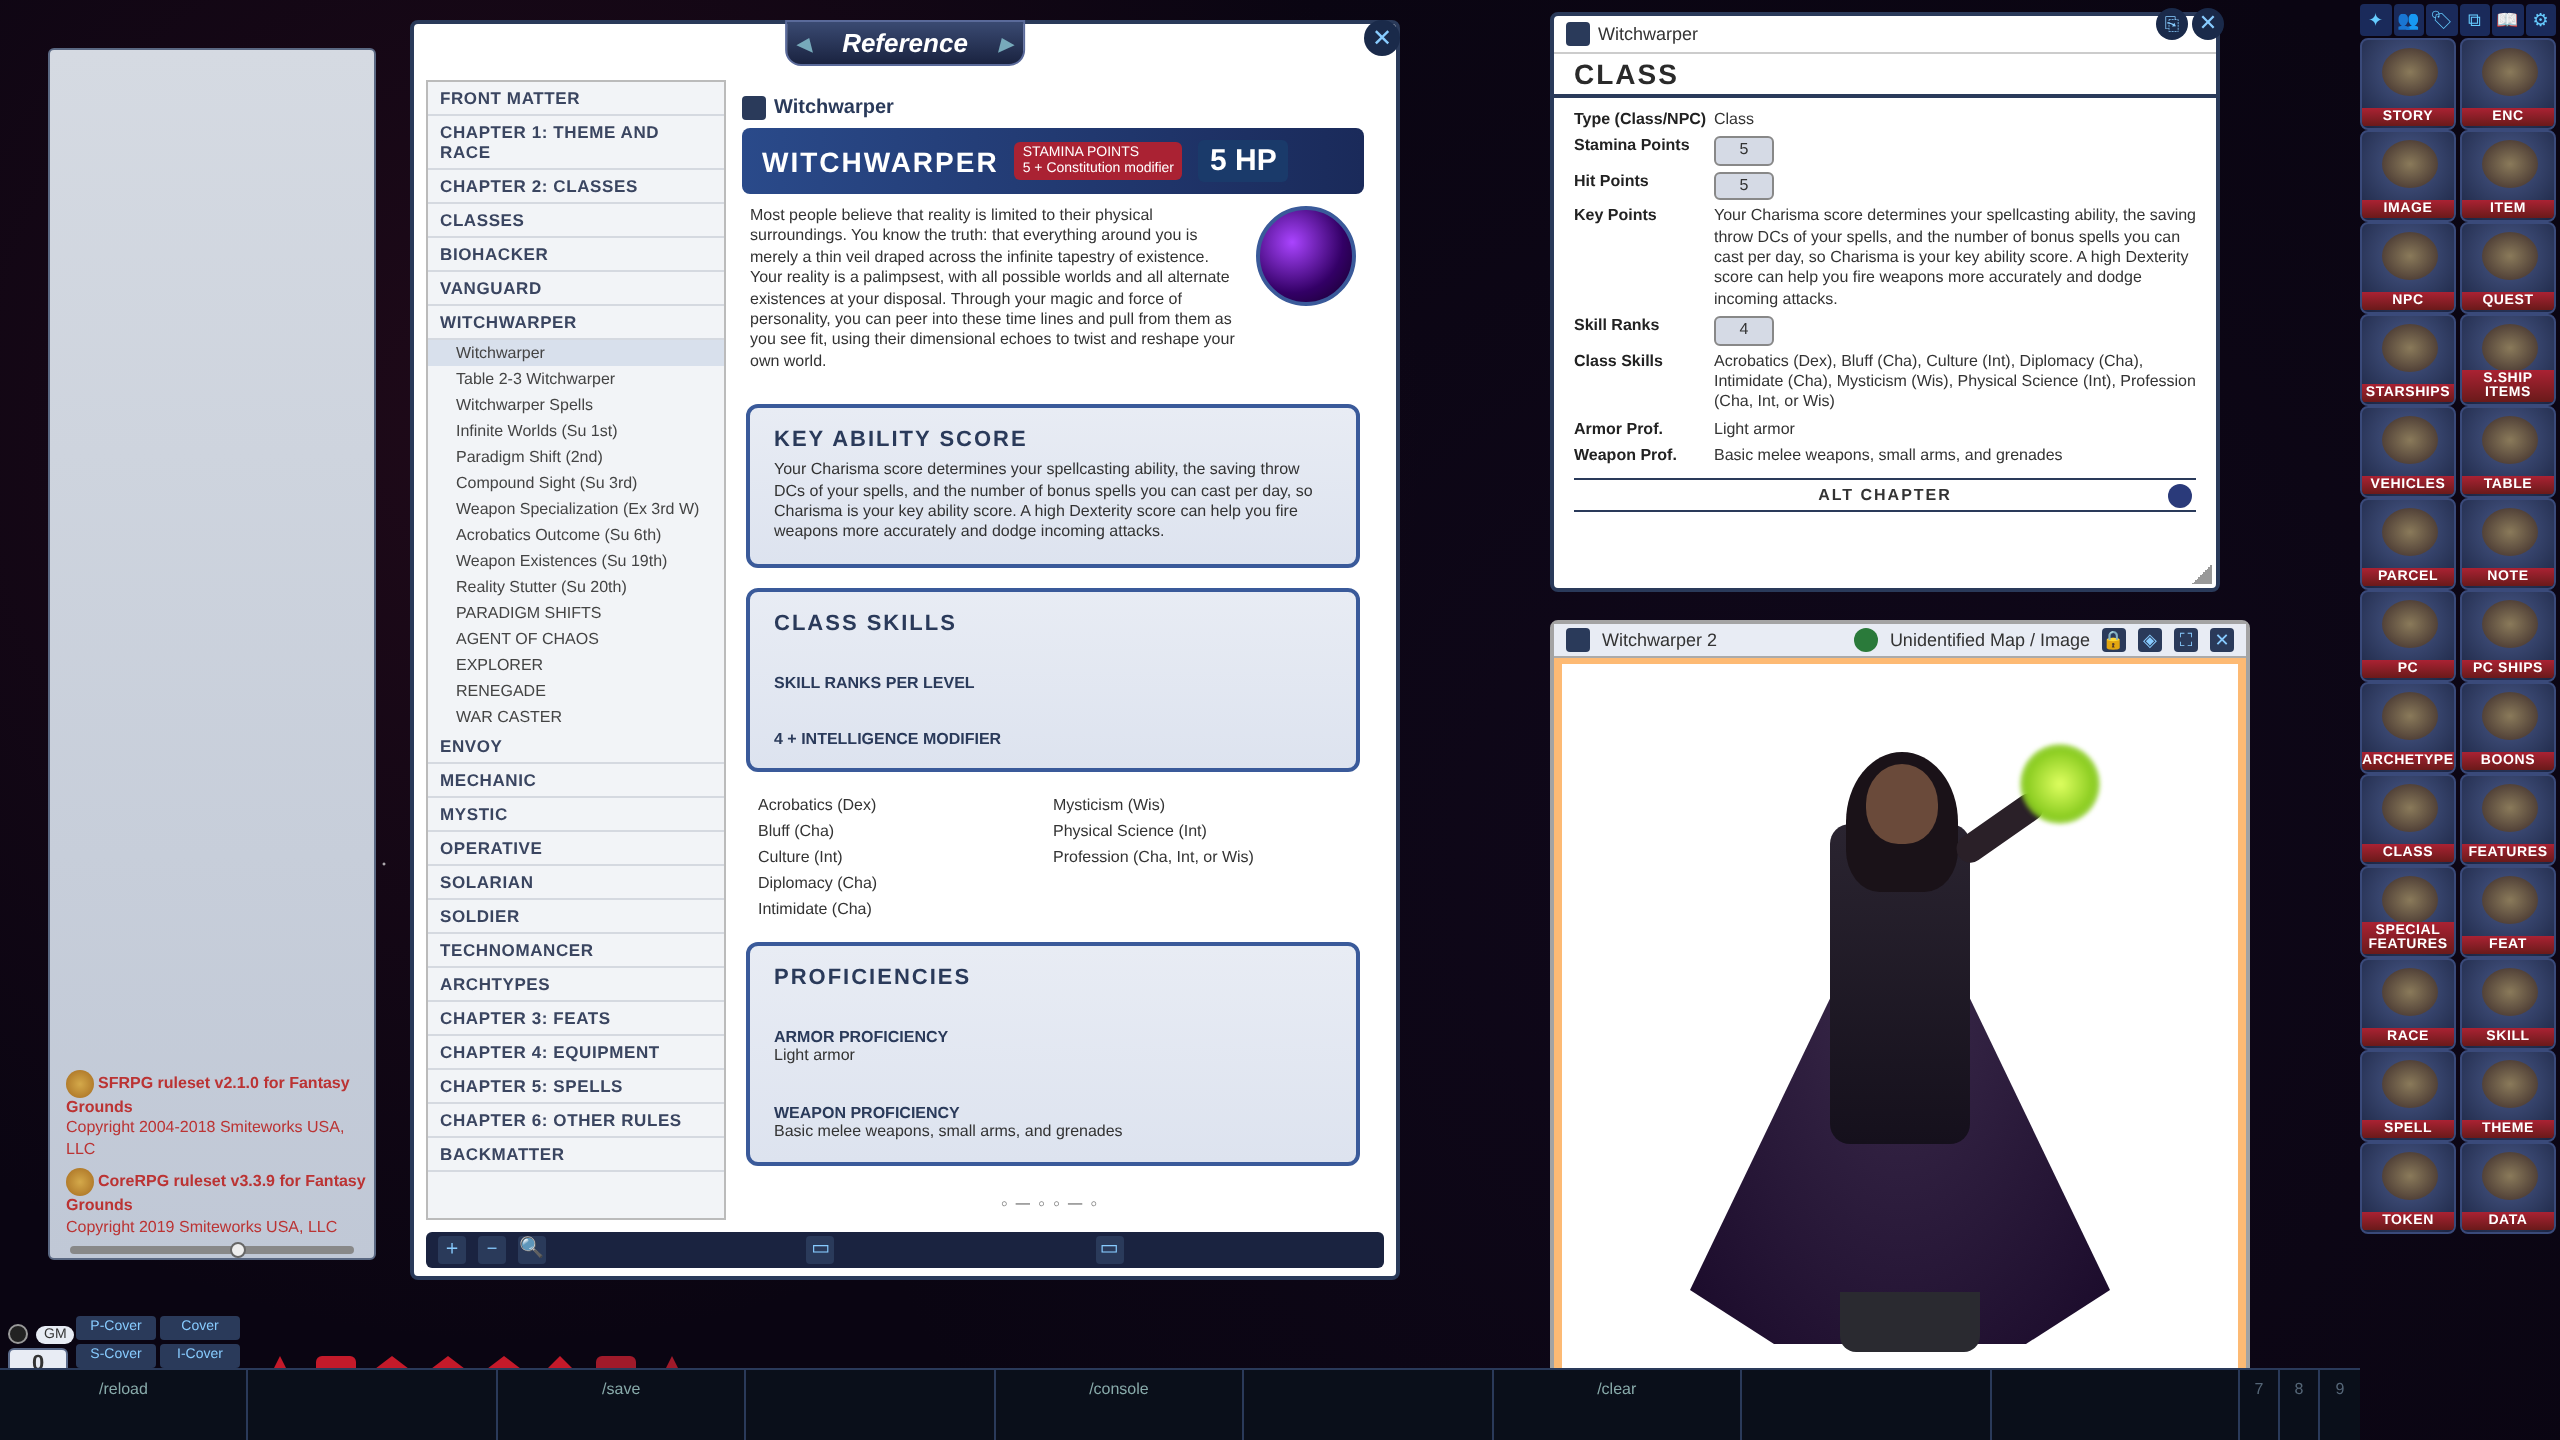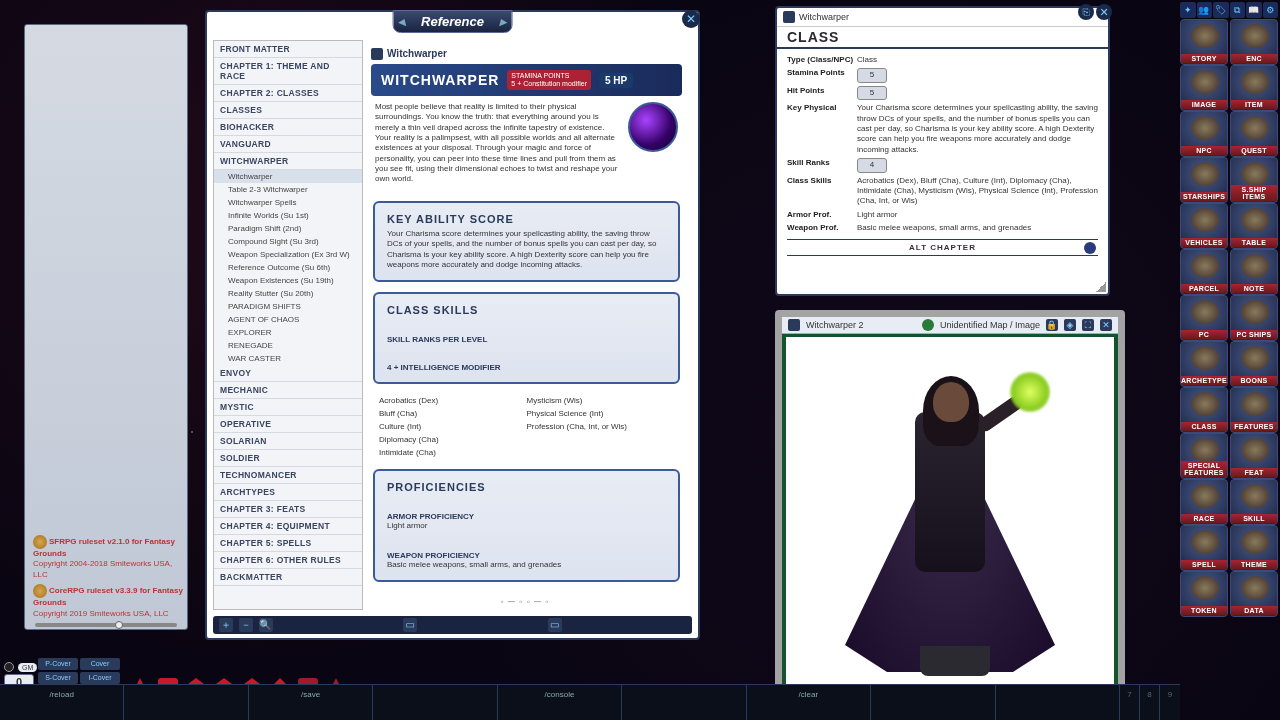--- a/index.html
+++ b/index.html
@@ -60,21 +60,21 @@
 }
 .nav-item { padding: 3px 6px; border-bottom: 1px solid #d5d9e0; color: #3a4560; cursor: pointer; text-transform: uppercase; letter-spacing: 0.3px; font-weight: bold;}
 .nav-sub { padding: 2px 6px 2px 14px; color: #444; font-size: 8px; cursor: pointer; text-transform: none; font-weight: normal;}
 .nav-sub.sel { background: #d8e0ec; }
 .ref-content { flex: 1; overflow-y: auto; padding: 4px 10px 10px 2px; }
 .ref-content-title { font-size:10px; color:#2a3a5a; font-weight:bold; padding:4px 0; }
 .class-icon{display:inline-block;width:12px;height:12px;background:#2a3a5a;border-radius:2px;vertical-align:middle;margin-right:4px;}
 .class-banner { background: linear-gradient(90deg,#2a4a8a,#1a2a5a); color:#fff; padding:6px 10px; border-radius:4px; display:flex; align-items:center; gap:8px;}
 .class-banner .name{font-size:14px;font-weight:bold;letter-spacing:1px;}
 .stat-pill { background:#a23; font-size:7px; padding:2px 4px; border-radius:3px; line-height:1.1; }
-.hp-pill { background:#1a3a6a; font-size:10px; font-weight:bold; padding:2px 6px; border-radius:3px;}
+.hp-pill { background:#1a3a6a; font-size:15px; font-weight:bold; padding:2px 6px; border-radius:3px;}
 .intro { font-size:8px; color:#333; line-height:1.3; padding:6px 4px; display:flex; gap:8px; }
 .intro .orb{ width:50px;height:50px; border-radius:50%; background:radial-gradient(circle at 35% 35%, #a4f, #306 60%, #102); flex-shrink:0; border:2px solid #3a5a9a;}
 .section-box { border: 2px solid #3a5a9a; border-radius: 6px; padding: 10px 12px; margin: 10px 2px; background: linear-gradient(#e8ecf4,#dde3ef);}
 .section-box h3 { font-size: 11px; letter-spacing: 1px; color:#2a3a5a; margin-bottom:4px;}
 .section-box .sub { font-size:8px; font-weight:bold; color:#2a3a5a; margin-top:19px;}
 .section-box p{font-size:8px;color:#333;line-height:1.3;}
 .skill-cols{display:flex; font-size:8px; color:#333; padding:0 8px;}
 .skill-cols>div{flex:1;}
 .skill-cols div div{padding:2px 0;}
 .ref-footer{position:absolute;bottom:4px;left:6px;right:6px;height:18px;background:#1a2340;border-radius:3px;display:flex;align-items:center;padding:0 6px;gap:6px;}
@@ -95,21 +95,21 @@
 .cw-body{padding:6px 10px;font-size:8px;}
 .cw-row{display:flex;margin-bottom:3px;}
 .cw-row .lbl{width:70px;font-weight:bold;color:#222;}
 .cw-row .val{flex:1;color:#333;line-height:1.3;}
 .chip{display:inline-block;min-width:30px;padding:1px 8px;background:#d5dae5;border:1px solid #888;border-radius:3px;text-align:center;font-size:8px;}
 .alt-feat{border-top:1px solid #2a3a5a;border-bottom:1px solid #2a3a5a;text-align:center;padding:3px;font-size:8px;font-weight:bold;letter-spacing:1px;margin-top:6px;position:relative;}
 .alt-feat .edit{position:absolute;right:2px;top:2px;width:12px;height:12px;background:#2a3a7a;border-radius:50%;}
 .resize{position:absolute;bottom:2px;right:2px;width:10px;height:10px;background:linear-gradient(135deg,transparent 50%,#999 50%);cursor:nwse-resize;}
 
 
-.img-window{position:absolute;left:775px;top:310px;width:350px;height:398px;background:#14532d;border:7px solid #a3a3a3;border-radius:4px;}
+.img-window{position:absolute;left:775px;top:310px;width:350px;height:398px;background:#fdba74;border:2px solid #a3a3a3;border-radius:4px;}
 .img-header{display:flex;align-items:center;padding:2px 6px;gap:6px;font-size:9px;background:#e8ecf4;border-bottom:1px solid #aaa;}
 .img-header .ttl{flex:1;}
 .img-header .badge{width:12px;height:12px;background:#2a7a3a;border-radius:50%;}
 .img-header .tool{width:12px;height:12px;background:#2a3a5a;color:#8cf;font-size:9px;text-align:center;line-height:12px;border-radius:2px;cursor:pointer;}
 .img-canvas{position:absolute;top:20px;left:4px;right:4px;bottom:4px;background:#fff;display:flex;align-items:center;justify-content:center;}
 
 .char{position:relative;width:230px;height:330px;}
 .char .cloak{position:absolute;bottom:10px;left:10px;width:210px;height:180px;background:radial-gradient(ellipse at 50% 0%,#3a2a4a,#1a0a2a);clip-path:polygon(35% 0%,65% 0%,100% 85%,80% 100%,20% 100%,0% 85%);}
 .char .body{position:absolute;top:60px;left:80px;width:70px;height:160px;background:linear-gradient(#2a2430,#15101c);border-radius:10px;}
 .char .head{position:absolute;top:30px;left:98px;width:36px;height:40px;background:#6a4a3a;border-radius:50% 50% 45% 45%;}
@@ -172,21 +172,21 @@
       <div class="nav-item">BIOHACKER</div>
       <div class="nav-item">VANGUARD</div>
       <div class="nav-item">WITCHWARPER</div>
       <div class="nav-sub sel">Witchwarper</div>
       <div class="nav-sub">Table 2-3 Witchwarper</div>
       <div class="nav-sub">Witchwarper Spells</div>
       <div class="nav-sub">Infinite Worlds (Su 1st)</div>
       <div class="nav-sub">Paradigm Shift (2nd)</div>
       <div class="nav-sub">Compound Sight (Su 3rd)</div>
       <div class="nav-sub">Weapon Specialization (Ex 3rd W)</div>
-      <div class="nav-sub">Reference Outcome (Su 6th)</div>
+      <div class="nav-sub">Acrobatics Outcome (Su 6th)</div>
       <div class="nav-sub">Weapon Existences (Su 19th)</div>
       <div class="nav-sub">Reality Stutter (Su 20th)</div>
       <div class="nav-sub">PARADIGM SHIFTS</div>
       <div class="nav-sub">AGENT OF CHAOS</div>
       <div class="nav-sub">EXPLORER</div>
       <div class="nav-sub">RENEGADE</div>
       <div class="nav-sub">WAR CASTER</div>
       <div class="nav-item">ENVOY</div>
       <div class="nav-item">MECHANIC</div>
       <div class="nav-item">MYSTIC</div>
@@ -275,21 +275,21 @@
       </div>
     <div class="cw-row">
         <div class="lbl">Stamina Points</div>
         <div class="val"><span class="chip">5</span></div>
       </div>
     <div class="cw-row">
         <div class="lbl">Hit Points</div>
         <div class="val"><span class="chip">5</span></div>
       </div>
     <div class="cw-row">
-        <div class="lbl">Key Physical</div>
+        <div class="lbl">Key Points</div>
         <div class="val">Your Charisma score determines your spellcasting ability, the saving throw DCs of your spells, and the number of bonus spells you can cast per day, so Charisma is your key ability score. A high Dexterity score can help you fire weapons more accurately and dodge incoming attacks.</div>
       </div>
     <div class="cw-row">
         <div class="lbl">Skill Ranks</div>
         <div class="val"><span class="chip">4</span></div>
       </div>
     <div class="cw-row">
         <div class="lbl">Class Skills</div>
         <div class="val">Acrobatics (Dex), Bluff (Cha), Culture (Int), Diplomacy (Cha), Intimidate (Cha), Mysticism (Wis), Physical Science (Int), Profession (Cha, Int, or Wis)</div>
       </div>

